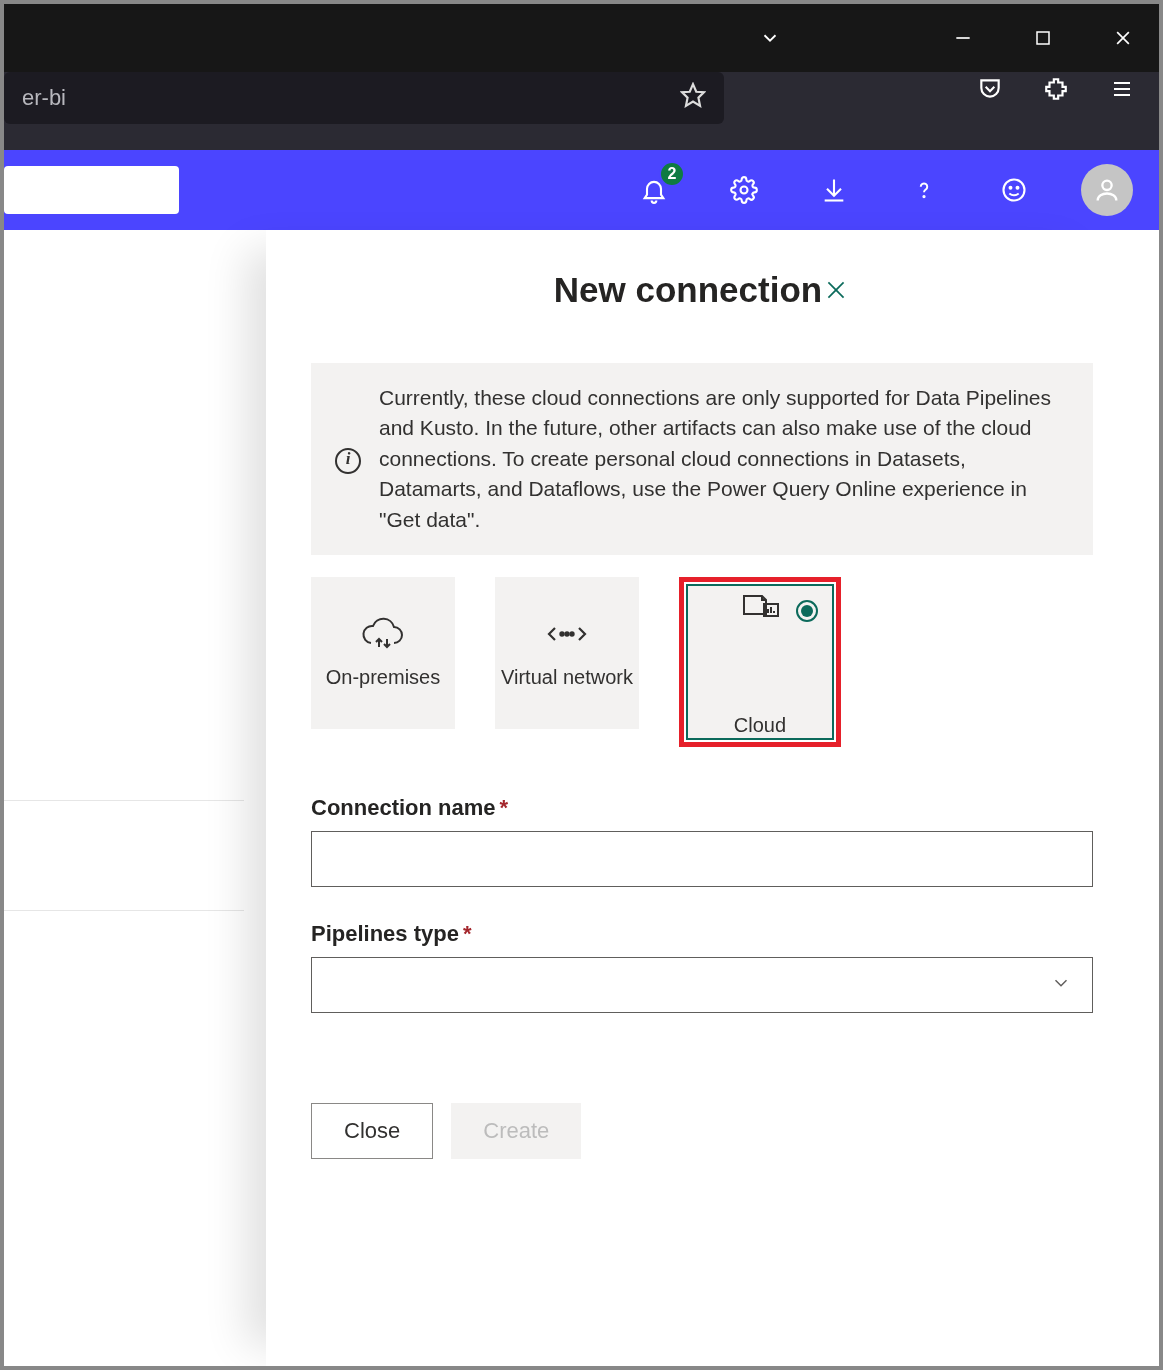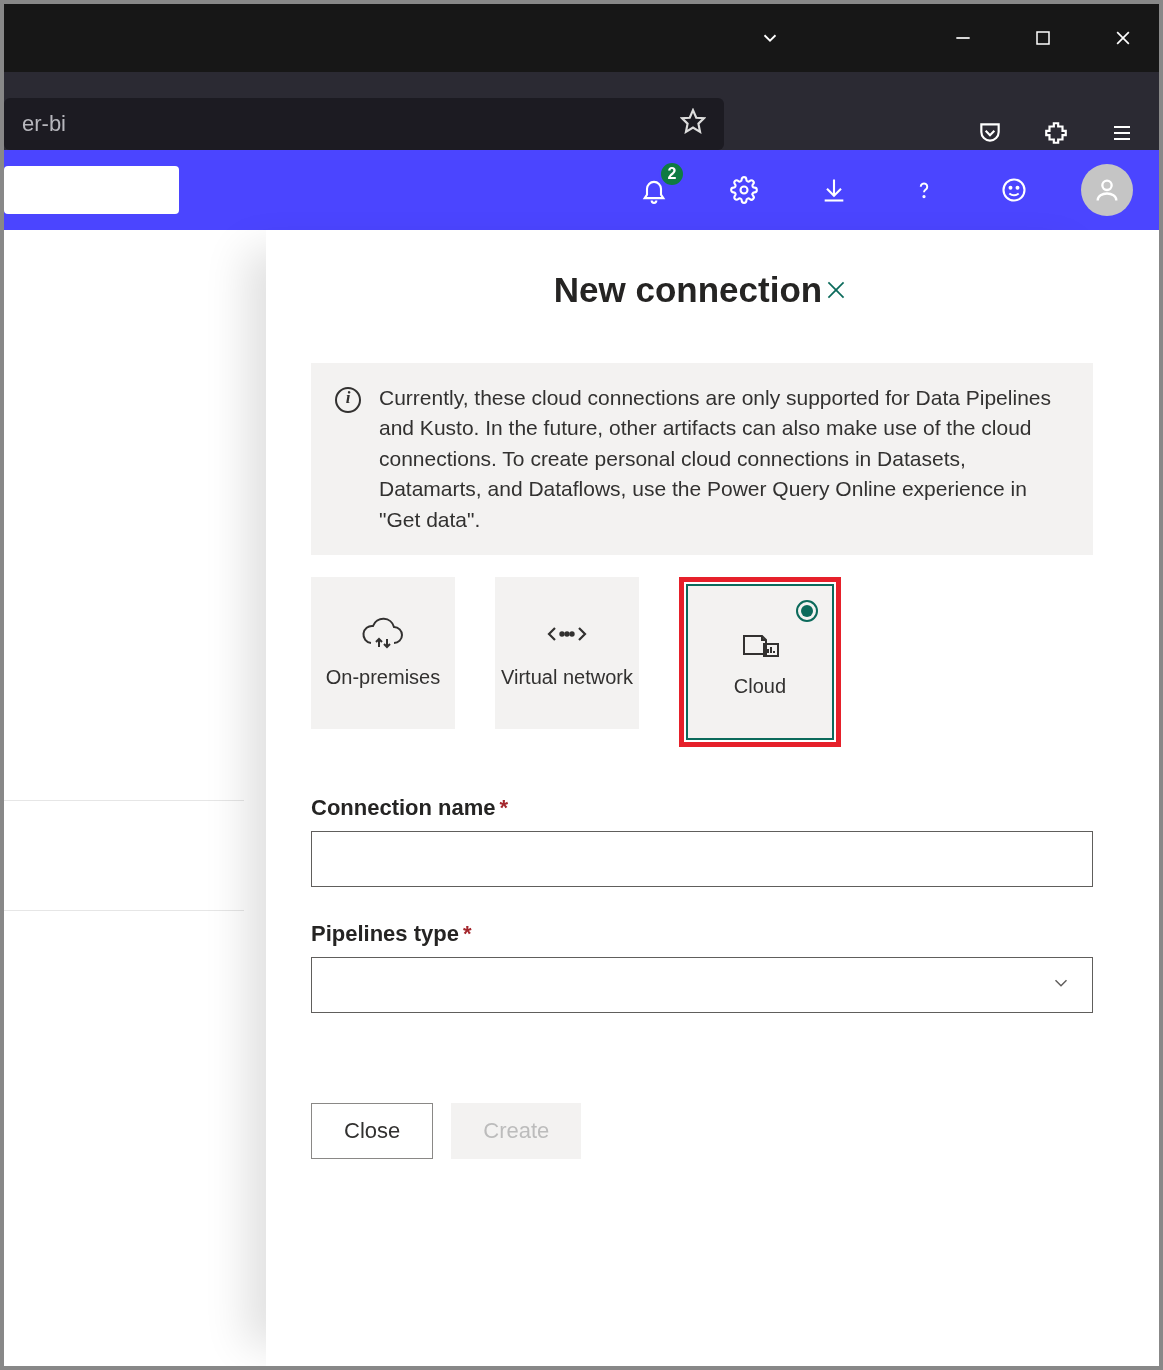--- a/index.html
+++ b/index.html
@@ -28,21 +28,21 @@
     align-items: center;
     justify-content: center;
     color: #fff;
     margin-left: 28px;
   }
   .titlebar .chev { margin-right: auto; margin-left: 740px; }
   .addressbar-row {
     height: 78px;
     background: #2b2a33;
     display: flex;
-    align-items: flex-end;
+    align-items: flex-start;
     padding-left: 0;
     padding-right: 20px;
   }
   .url-box {
     flex: 0 0 720px;
     height: 52px;
     background: #1c1b22;
     border-radius: 6px;
     display: flex;
     align-items: center;
@@ -149,21 +149,21 @@
   }
   .close-x {
     width: 28px; height: 28px;
     display:flex; align-items:center; justify-content:center;
     color: #0b6a5b;
   }
   .info-box {
     background: #f3f2f1;
     padding: 20px 24px;
     display: flex;
-    align-items: flex-start;
+    align-items: center;
     gap: 18px;
     margin-bottom: 22px;
   }
   .info-icon {
     width: 26px;
     height: 26px;
     border: 2px solid #323130;
     border-radius: 50%;
     flex-shrink: 0;
     margin-top: 4px;
@@ -205,20 +205,21 @@
     line-height: 1.25;
   }
   .tile-icon {
     width: 44px;
     height: 34px;
     display:flex; align-items:center; justify-content:center;
   }
   .tile.selected {
     outline: 2px solid #0b6a5b;
     position: relative;
+    justify-content: space-between;
   }
   .tile.selected .radio-dot {
     position: absolute;
     top: 14px;
     right: 14px;
     width: 22px;
     height: 22px;
     border-radius: 50%;
     border: 2px solid #0b6a5b;
     display:flex; align-items:center; justify-content:center;

